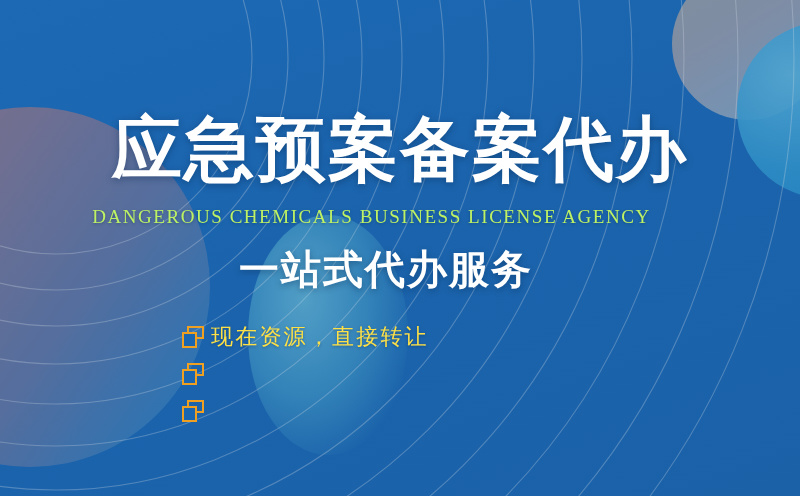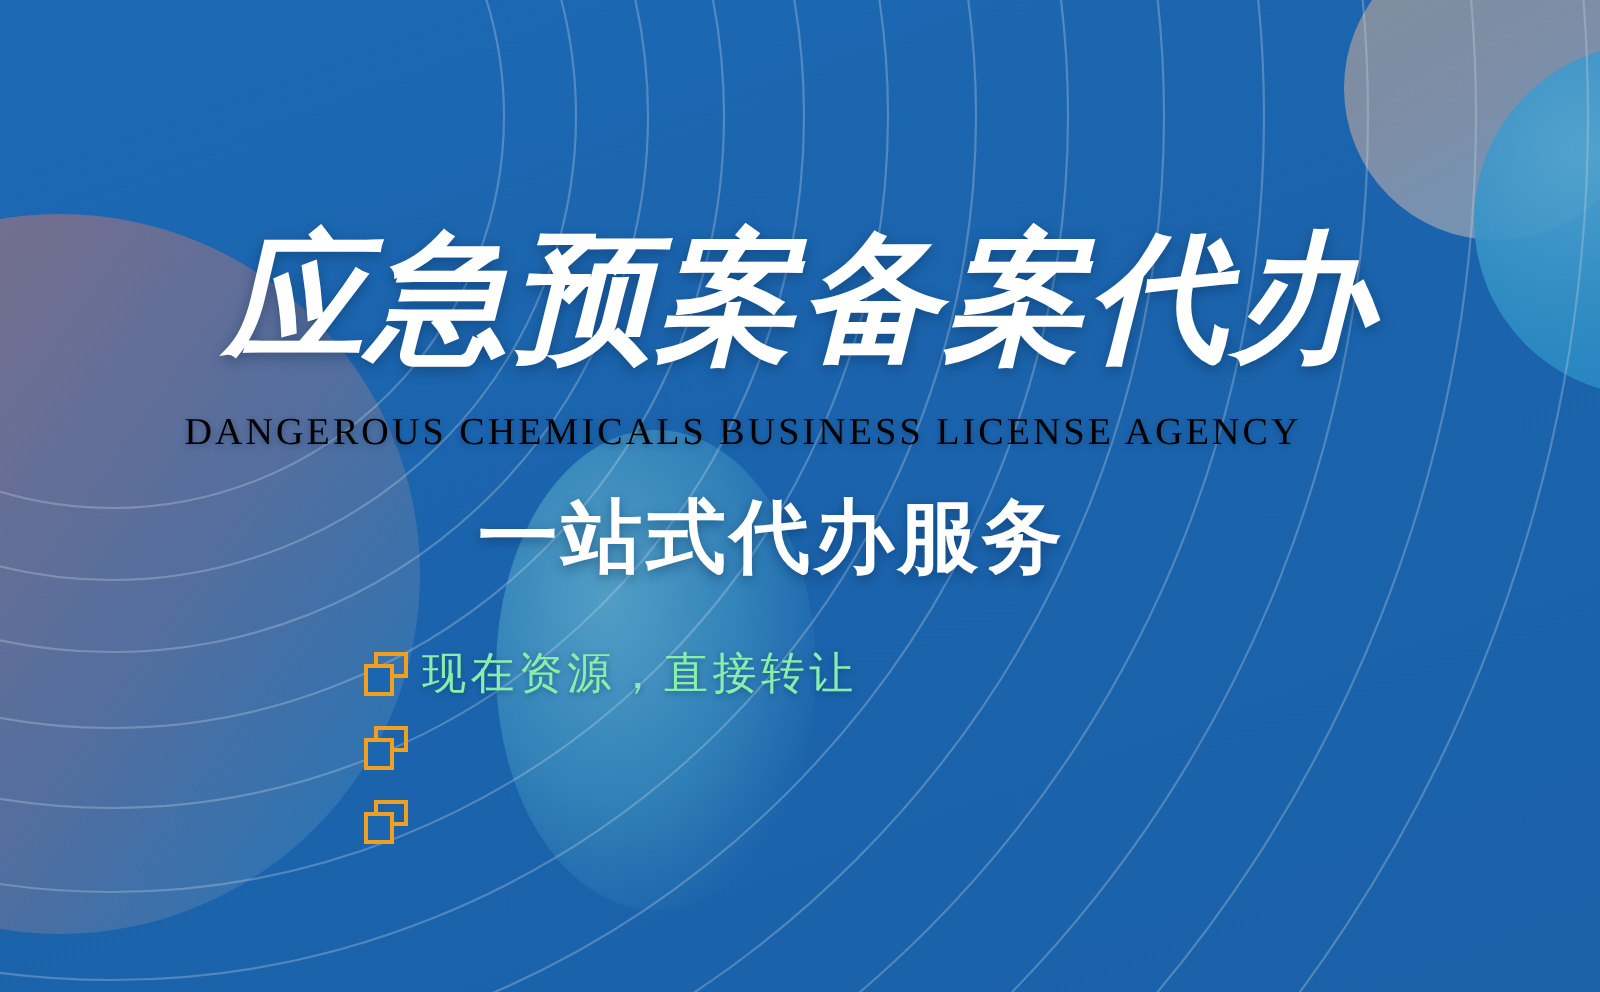--- a/index.html
+++ b/index.html
@@ -78,29 +78,28 @@
     position:absolute;
     left:0; top:111px;
     width:800px;
     text-align:center;
     color:#ffffff;
     font-size:70px;
     line-height:76px;
     font-weight:bold;
     letter-spacing:2px;
     text-shadow:0 2px 7px rgba(8,40,78,.42);
-    font-style:italic;
   }
 
   #english-subtitle{
     position:absolute;
     left:0; top:206px;
     width:743px;
     text-align:center;
-    color:#000000;
+    color:#bef264;
     font-family:"Liberation Serif","DejaVu Serif",serif;
     font-size:19px;
     line-height:22px;
     letter-spacing:1.55px;
     text-shadow:0 1px 3px rgba(8,40,78,.40);
   }
 
   #sub-title{
     position:absolute;
     left:0; top:244px;
@@ -138,21 +137,21 @@
     border:2px solid #f0a020;
   }
   .bullet-icon .sq-front{
     position:absolute;
     left:0; top:6px;
     width:15px; height:16px;
     border:2px solid #f0a020;
     background:#1b66b0;
   }
   .feature-text{
-    color:#86efac;
+    color:#fde047;
     font-size:22px;
     line-height:26px;
     letter-spacing:2.2px;
     text-shadow:0 1px 3px rgba(8,40,78,.38);
     white-space:nowrap;
   }
 </style>
 </head>
 <body>
 

